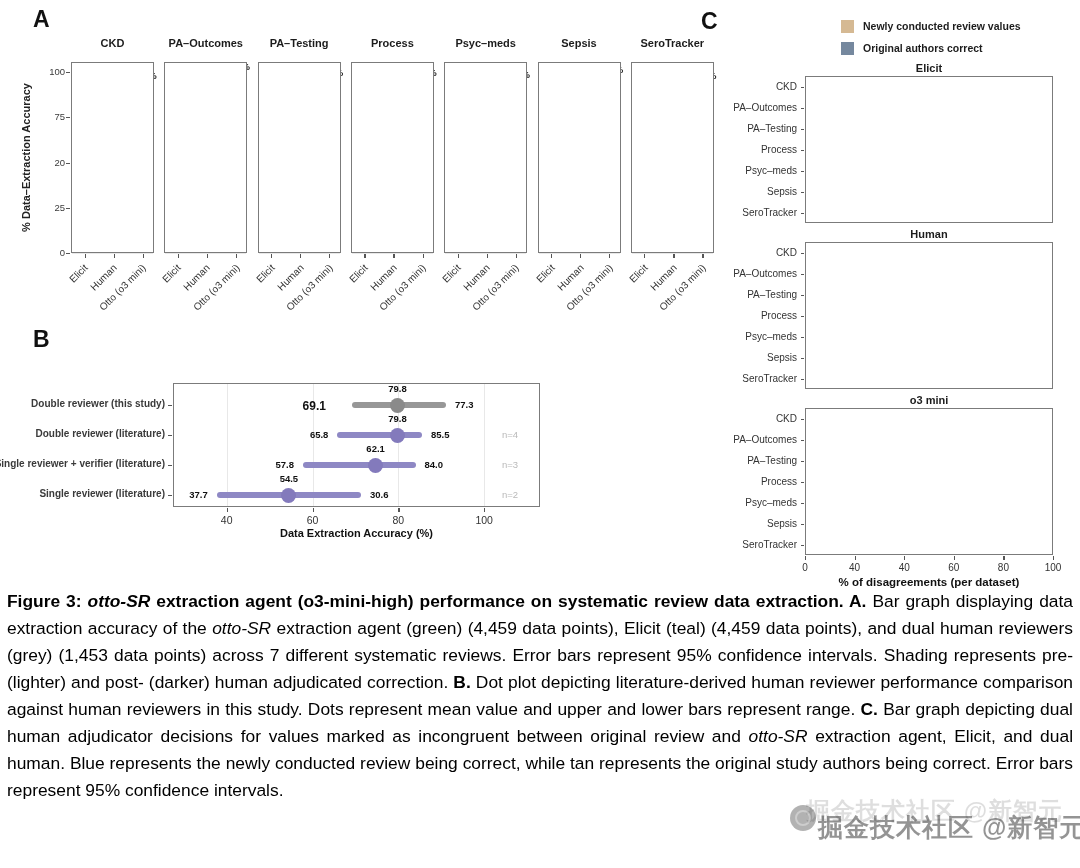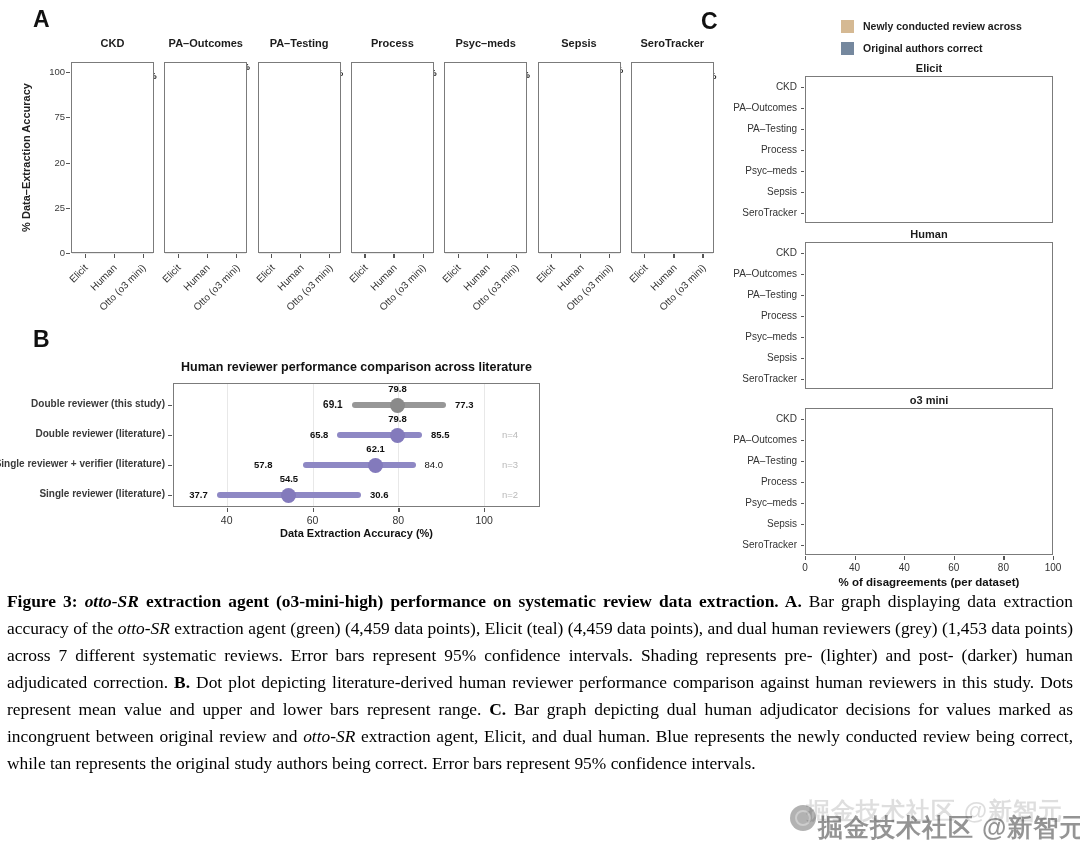--- a/index.html
+++ b/index.html
@@ -11,21 +11,21 @@
     overflow:hidden;
   }
   .panel-mount{position:absolute;inset:0;pointer-events:none;}
   .panel-letter{
     position:absolute;
     font-size:23px;font-weight:bold;color:#111;
     font-family:"Liberation Sans", sans-serif;
   }
   .caption{
     position:absolute;left:7px;right:7px;top:588px;
-    font-family:Liberation Serif, serif;
+    font-family:Liberation Sans, sans-serif;
     font-size:17.4px;line-height:27px;color:#000;
     text-align:justify;
   }
   .caption .b{font-weight:bold;}
   .caption .i{font-style:italic;}
   .watermark{position:absolute;left:740px;top:804px;width:336px;height:56px;}
   .watermark .echo{
     position:absolute;left:66px;top:-9px;white-space:nowrap;
     font-size:24px;font-weight:bold;color:rgba(0,0,0,0.13);letter-spacing:1px;
   }
@@ -274,70 +274,69 @@
       <div style="position: absolute; left: 694.51px; top: 86.842px; width: 17px; height: 37.648px; background: rgb(78, 99, 73);"></div>
       <div style="position: absolute; left: 702.26px; top: 83.765px; width: 1.5px; height: 7.24px; background: rgb(38, 38, 38);"></div>
       <div style="position: absolute; left: 698.51px; top: 83.765px; width: 9px; height: 1.5px; background: rgb(38, 38, 38);"></div>
       <div style="position: absolute; left: 698.51px; top: 89.505px; width: 9px; height: 1.5px; background: rgb(38, 38, 38);"></div>
       <div style="position: absolute; left: 679.01px; top: 69.765px; width: 48px; text-align: center; font-size: 9.5px; font-weight: bold; color: rgb(17, 17, 17);">91.8%</div>
       <div style="position: absolute; left: 702.41px; top: 254px; width: 1.2px; height: 4px; background: rgb(85, 85, 85);"></div>
       <div style="position: absolute; left: 550.01px; top: 262px; width: 150px; text-align: right; font-size: 10px; color: rgb(51, 51, 51); transform: rotate(-45deg); transform-origin: 100% 0%;">Otto (o3 mini)</div>
       <div style="position: absolute; left: 630.8px; top: 62px; width: 83px; height: 191px; border: 1.5px solid rgb(123, 123, 123); background: rgb(255, 255, 255); box-sizing: border-box;"></div>
     </div>
   <div id="panelB" class="panel-mount">
-      <div style="position: absolute; left: 96.5px; top: 360px; width: 520px; text-align: center; font-size: 12.5px; font-weight: bold; color: rgb(17, 17, 17);">Human reviewer performance comparison across literature</div>
       <div style="position: absolute; left: 173px; top: 383px; width: 367px; height: 124px; border: 1.5px solid rgb(123, 123, 123); background: rgb(255, 255, 255); box-sizing: border-box;"></div>
       <div style="position: absolute; left: 226.655px; top: 384px; width: 1px; height: 122px; background: rgb(232, 232, 232);"></div>
       <div style="position: absolute; left: 226.655px; top: 508px; width: 1.2px; height: 4px; background: rgb(85, 85, 85);"></div>
       <div style="position: absolute; left: 211.655px; top: 514px; width: 30px; text-align: center; font-size: 10.5px; color: rgb(51, 51, 51);">40</div>
       <div style="position: absolute; left: 312.503px; top: 384px; width: 1px; height: 122px; background: rgb(232, 232, 232);"></div>
       <div style="position: absolute; left: 312.503px; top: 508px; width: 1.2px; height: 4px; background: rgb(85, 85, 85);"></div>
       <div style="position: absolute; left: 297.503px; top: 514px; width: 30px; text-align: center; font-size: 10.5px; color: rgb(51, 51, 51);">60</div>
       <div style="position: absolute; left: 398.351px; top: 384px; width: 1px; height: 122px; background: rgb(232, 232, 232);"></div>
       <div style="position: absolute; left: 398.351px; top: 508px; width: 1.2px; height: 4px; background: rgb(85, 85, 85);"></div>
       <div style="position: absolute; left: 383.351px; top: 514px; width: 30px; text-align: center; font-size: 10.5px; color: rgb(51, 51, 51);">80</div>
       <div style="position: absolute; left: 484.199px; top: 384px; width: 1px; height: 122px; background: rgb(232, 232, 232);"></div>
       <div style="position: absolute; left: 484.199px; top: 508px; width: 1.2px; height: 4px; background: rgb(85, 85, 85);"></div>
       <div style="position: absolute; left: 469.199px; top: 514px; width: 30px; text-align: center; font-size: 10.5px; color: rgb(51, 51, 51);">100</div>
       <div style="position: absolute; left: 206.5px; top: 527px; width: 300px; text-align: center; font-size: 11px; font-weight: bold; color: rgb(17, 17, 17);">Data Extraction Accuracy (%)</div>
       <div style="position: absolute; left: -7px; top: 398px; width: 172px; text-align: right; font-size: 10px; font-weight: bold; color: rgb(58, 58, 58);">Double reviewer (this study)</div>
       <div style="position: absolute; left: 168px; top: 405px; width: 4px; height: 1.2px; background: rgb(85, 85, 85);"></div>
       <div style="position: absolute; left: 351.564px; top: 402.25px; width: 94.4327px; height: 5.5px; border-radius: 3px; background: rgb(151, 151, 151);"></div>
       <div style="position: absolute; left: 389.992px; top: 397.5px; width: 15px; height: 15px; border-radius: 50%; background: rgb(138, 138, 138);"></div>
       <div style="position: absolute; left: 375.492px; top: 383px; width: 44px; text-align: center; font-size: 9.5px; font-weight: bold; color: rgb(17, 17, 17);">79.8</div>
-      <div style="position: absolute; left: 302.564px; top: 399px; width: 40px; text-align: right; font-size: 10px; font-weight: bold; color: rgb(17, 17, 17);">69.1</div>
+      <div style="position: absolute; left: 302.564px; top: 399px; width: 40px; text-align: left; font-size: 12px; font-weight: bold; color: rgb(17, 17, 17);">69.1</div>
       <div style="position: absolute; left: 454.996px; top: 399px; width: 40px; text-align: left; font-size: 9.5px; font-weight: bold; color: rgb(17, 17, 17);">77.3</div>
       <div style="position: absolute; left: -7px; top: 428px; width: 172px; text-align: right; font-size: 10px; font-weight: bold; color: rgb(58, 58, 58);">Double reviewer (literature)</div>
       <div style="position: absolute; left: 168px; top: 435px; width: 4px; height: 1.2px; background: rgb(85, 85, 85);"></div>
       <div style="position: absolute; left: 337.399px; top: 432.25px; width: 84.5602px; height: 5.5px; border-radius: 3px; background: rgb(142, 136, 196);"></div>
       <div style="position: absolute; left: 389.992px; top: 427.5px; width: 15px; height: 15px; border-radius: 50%; background: rgb(131, 122, 188);"></div>
       <div style="position: absolute; left: 375.492px; top: 413px; width: 44px; text-align: center; font-size: 9.5px; font-weight: bold; color: rgb(17, 17, 17);">79.8</div>
       <div style="position: absolute; left: 288.399px; top: 429px; width: 40px; text-align: right; font-size: 9.5px; font-weight: bold; color: rgb(17, 17, 17);">65.8</div>
       <div style="position: absolute; left: 430.959px; top: 429px; width: 40px; text-align: left; font-size: 9.5px; font-weight: bold; color: rgb(17, 17, 17);">85.5</div>
       <div style="position: absolute; left: 502px; top: 429px; width: 34px; font-size: 9.5px; color: rgb(185, 185, 185);">n=4</div>
       <div style="position: absolute; left: -7px; top: 458px; width: 172px; text-align: right; font-size: 10px; font-weight: bold; color: rgb(58, 58, 58);">Single reviewer + verifier (literature)</div>
       <div style="position: absolute; left: 168px; top: 465px; width: 4px; height: 1.2px; background: rgb(85, 85, 85);"></div>
       <div style="position: absolute; left: 303.06px; top: 462.25px; width: 112.461px; height: 5.5px; border-radius: 3px; background: rgb(142, 136, 196);"></div>
       <div style="position: absolute; left: 368.101px; top: 457.5px; width: 15px; height: 15px; border-radius: 50%; background: rgb(131, 122, 188);"></div>
       <div style="position: absolute; left: 353.601px; top: 443px; width: 44px; text-align: center; font-size: 9.5px; font-weight: bold; color: rgb(17, 17, 17);">62.1</div>
-      <div style="position: absolute; left: 254.06px; top: 459px; width: 40px; text-align: left; font-size: 9.5px; font-weight: bold; color: rgb(17, 17, 17);">57.8</div>
-      <div style="position: absolute; left: 424.52px; top: 459px; width: 40px; text-align: left; font-size: 9.5px; font-weight: normal; color: rgb(17, 17, 17);">84.0</div>
+      <div style="position: absolute; left: 254.06px; top: 459px; width: 40px; text-align: right; font-size: 9.5px; font-weight: bold; color: rgb(17, 17, 17);">57.8</div>
+      <div style="position: absolute; left: 424.52px; top: 459px; width: 40px; text-align: left; font-size: 9.5px; font-weight: bold; color: rgb(17, 17, 17);">84.0</div>
       <div style="position: absolute; left: 502px; top: 459px; width: 34px; font-size: 9.5px; color: rgb(185, 185, 185);">n=3</div>
       <div style="position: absolute; left: -7px; top: 488px; width: 172px; text-align: right; font-size: 10px; font-weight: bold; color: rgb(58, 58, 58);">Single reviewer (literature)</div>
       <div style="position: absolute; left: 168px; top: 495px; width: 4px; height: 1.2px; background: rgb(85, 85, 85);"></div>
       <div style="position: absolute; left: 216.782px; top: 492.25px; width: 144.225px; height: 5.5px; border-radius: 3px; background: rgb(142, 136, 196);"></div>
       <div style="position: absolute; left: 281.395px; top: 487.5px; width: 15px; height: 15px; border-radius: 50%; background: rgb(131, 122, 188);"></div>
       <div style="position: absolute; left: 266.895px; top: 473px; width: 44px; text-align: center; font-size: 9.5px; font-weight: bold; color: rgb(17, 17, 17);">54.5</div>
       <div style="position: absolute; left: 167.782px; top: 489px; width: 40px; text-align: right; font-size: 9.5px; font-weight: bold; color: rgb(17, 17, 17);">37.7</div>
       <div style="position: absolute; left: 370.007px; top: 489px; width: 40px; text-align: left; font-size: 9.5px; font-weight: bold; color: rgb(17, 17, 17);">30.6</div>
       <div style="position: absolute; left: 502px; top: 489px; width: 34px; font-size: 9.5px; color: rgb(185, 185, 185);">n=2</div>
     </div>
   <div id="panelC" class="panel-mount">
       <div style="position: absolute; left: 841px; top: 20px; width: 13px; height: 13px; background: rgb(213, 185, 147);"></div>
-      <div style="position: absolute; left: 863px; top: 20px; font-size: 10.5px; font-weight: bold; color: rgb(28, 28, 28);">Newly conducted review across</div>
+      <div style="position: absolute; left: 863px; top: 20px; font-size: 10.5px; font-weight: bold; color: rgb(28, 28, 28);">Newly conducted review values</div>
       <div style="position: absolute; left: 841px; top: 42px; width: 13px; height: 13px; background: rgb(117, 136, 158);"></div>
       <div style="position: absolute; left: 863px; top: 42px; font-size: 10.5px; font-weight: bold; color: rgb(28, 28, 28);">Original authors correct</div>
       <div style="position: absolute; left: 829px; top: 62px; width: 200px; text-align: center; font-size: 11px; font-weight: bold; color: rgb(28, 28, 28);">Elicit</div>
       <div style="position: absolute; left: 854.6px; top: 77px; width: 1px; height: 145px; background: rgb(228, 228, 228);"></div>
       <div style="position: absolute; left: 904.2px; top: 77px; width: 1px; height: 145px; background: rgb(228, 228, 228);"></div>
       <div style="position: absolute; left: 953.8px; top: 77px; width: 1px; height: 145px; background: rgb(228, 228, 228);"></div>
       <div style="position: absolute; left: 1003.4px; top: 77px; width: 1px; height: 145px; background: rgb(228, 228, 228);"></div>
       <div style="position: absolute; left: 806.5px; top: 79px; width: 245px; height: 15px; background: rgb(213, 185, 147);"></div>
       <div style="position: absolute; left: 806.5px; top: 79px; width: 72.9px; height: 15px; background: rgb(117, 136, 158);"></div>
       <div style="position: absolute; left: 864.52px; top: 85.7px; width: 29.76px; height: 1.6px; background: rgb(38, 38, 38);"></div>

